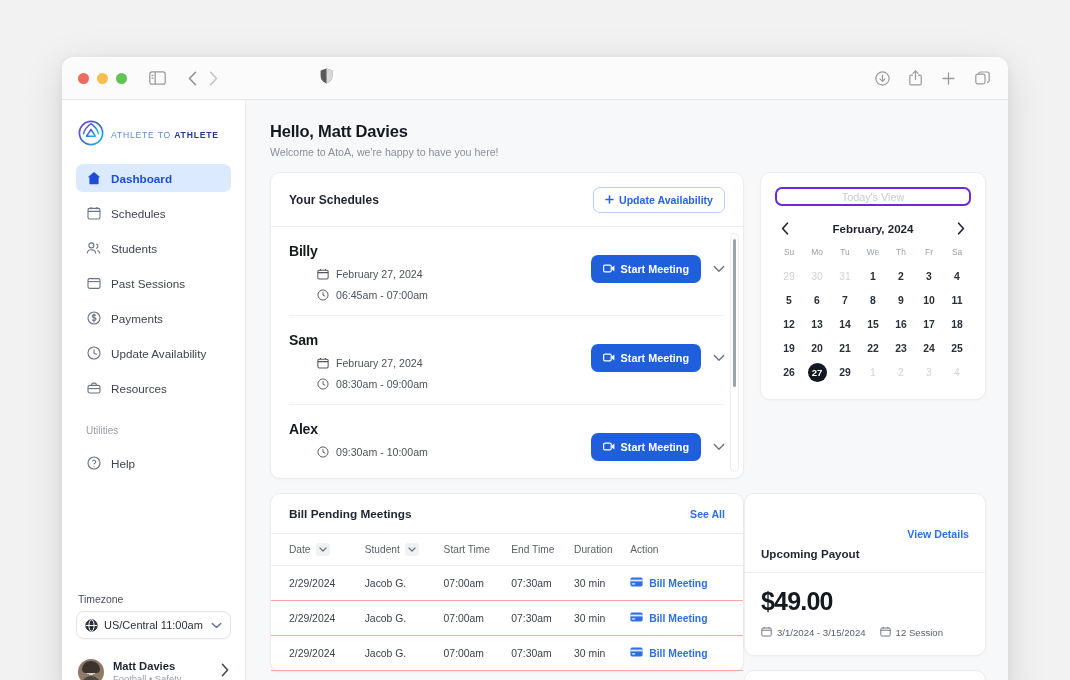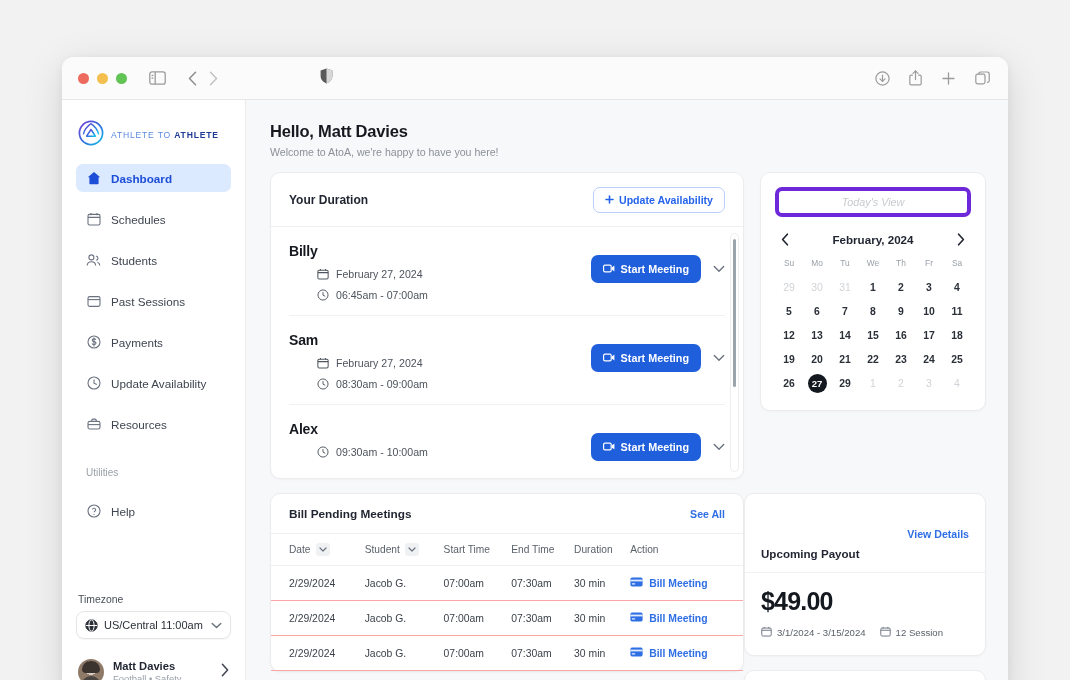--- a/index.html
+++ b/index.html
@@ -68,21 +68,21 @@
     width: 184px; flex: 0 0 184px;
     background: #ffffff;
     border-right: 1px solid #ececec;
     display: flex; flex-direction: column;
     padding: 0 14px;
     position: relative;
   }
   .logo-row { display: flex; align-items: center; gap: 7px; padding: 20px 0 14px 2px; }
   .logo-text { font-size: 8.6px; letter-spacing: 0.8px; color: #5b8ae0; white-space: nowrap; }
   .logo-text b { color: #1f3b96; font-weight: 700; }
-  .nav { display: flex; flex-direction: column; gap: 13px; }
+  .nav { display: flex; flex-direction: column; gap: 7px; }
   .nav-item {
     display: flex; align-items: center; gap: 10px;
     height: 28px; padding: 0 10px;
     border-radius: 7px;
     font-size: 11.7px; color: #3f4550;
     cursor: pointer;
   }
   .nav-item .ico { width: 15px; height: 15px; display: inline-flex; align-items: center; justify-content: center; color: #6b7280; flex: 0 0 15px; }
   .nav-item.active { background: #dbeafe; color: #1d4ed8; font-weight: 700; }
   .nav-item.active .ico { color: #1d4ed8; }
@@ -159,26 +159,25 @@
     background: #fff; border: 1px solid #ededef; border-radius: 5px;
   }
   .scrollbar .thumb {
     position: absolute; left: 2px; right: 2px; top: 5px; height: 148px;
     background: #9aa5ad; border-radius: 3px;
   }
 
   
   .cal-card { padding: 14px 14px 16px; }
   .today-btn {
-    width: 100%; height: 30px;
-    border: 4px solid #6d28d9; border-radius: 7px;
+    width: 100%; height: 19px;
+    border: 2px solid #6d28d9; border-radius: 7px;
     background: #fff; color: #c7cace; font-size: 10.8px;
     display: flex; align-items: center; justify-content: center;
     cursor: pointer;
-    font-style: italic;
   }
   .cal-head { display: flex; align-items: center; justify-content: space-between; margin-top: 14px; padding: 0 4px; }
   .cal-month { font-size: 11.6px; font-weight: 700; color: #1f2430; }
   .cal-nav { color: #1f2430; cursor: pointer; display: inline-flex; padding: 2px; }
   .cal-grid { display: grid; grid-template-columns: repeat(7, 1fr); margin-top: 10px; row-gap: 2px; }
   .cal-dow { font-size: 8.4px; color: #9aa0a8; text-align: center; padding-bottom: 6px; }
   .cal-day {
     height: 22px; display: flex; align-items: center; justify-content: center;
     font-size: 10.4px; color: #2b3038; font-weight: 700; cursor: pointer;
   }
@@ -438,21 +437,21 @@
       </aside>
 
       <main class="main">
         <h1 class="greet-title">Hello, Matt Davies</h1>
         <div class="greet-sub">Welcome to AtoA, we're happy to have you here!</div>
 
         <div class="grid">
           <div class="col-left">
             <section class="card sched-card">
               <div class="sched-head">
-                <span class="sched-title">Your Duration</span>
+                <span class="sched-title">Your Schedules</span>
                 <button class="btn-outline">
                   <span>
                     <svg width="9" height="9" viewBox="0 0 9 9" fill="none" stroke="#2563eb" stroke-width="1.6" stroke-linecap="round">
                         <line x1="4.5" y1="1" x2="4.5" y2="8"></line>
                         <line x1="1" y1="4.5" x2="8" y2="4.5"></line>
                       </svg>
                   </span>
                   <span>Update Availability</span>
                 </button>
               </div>

